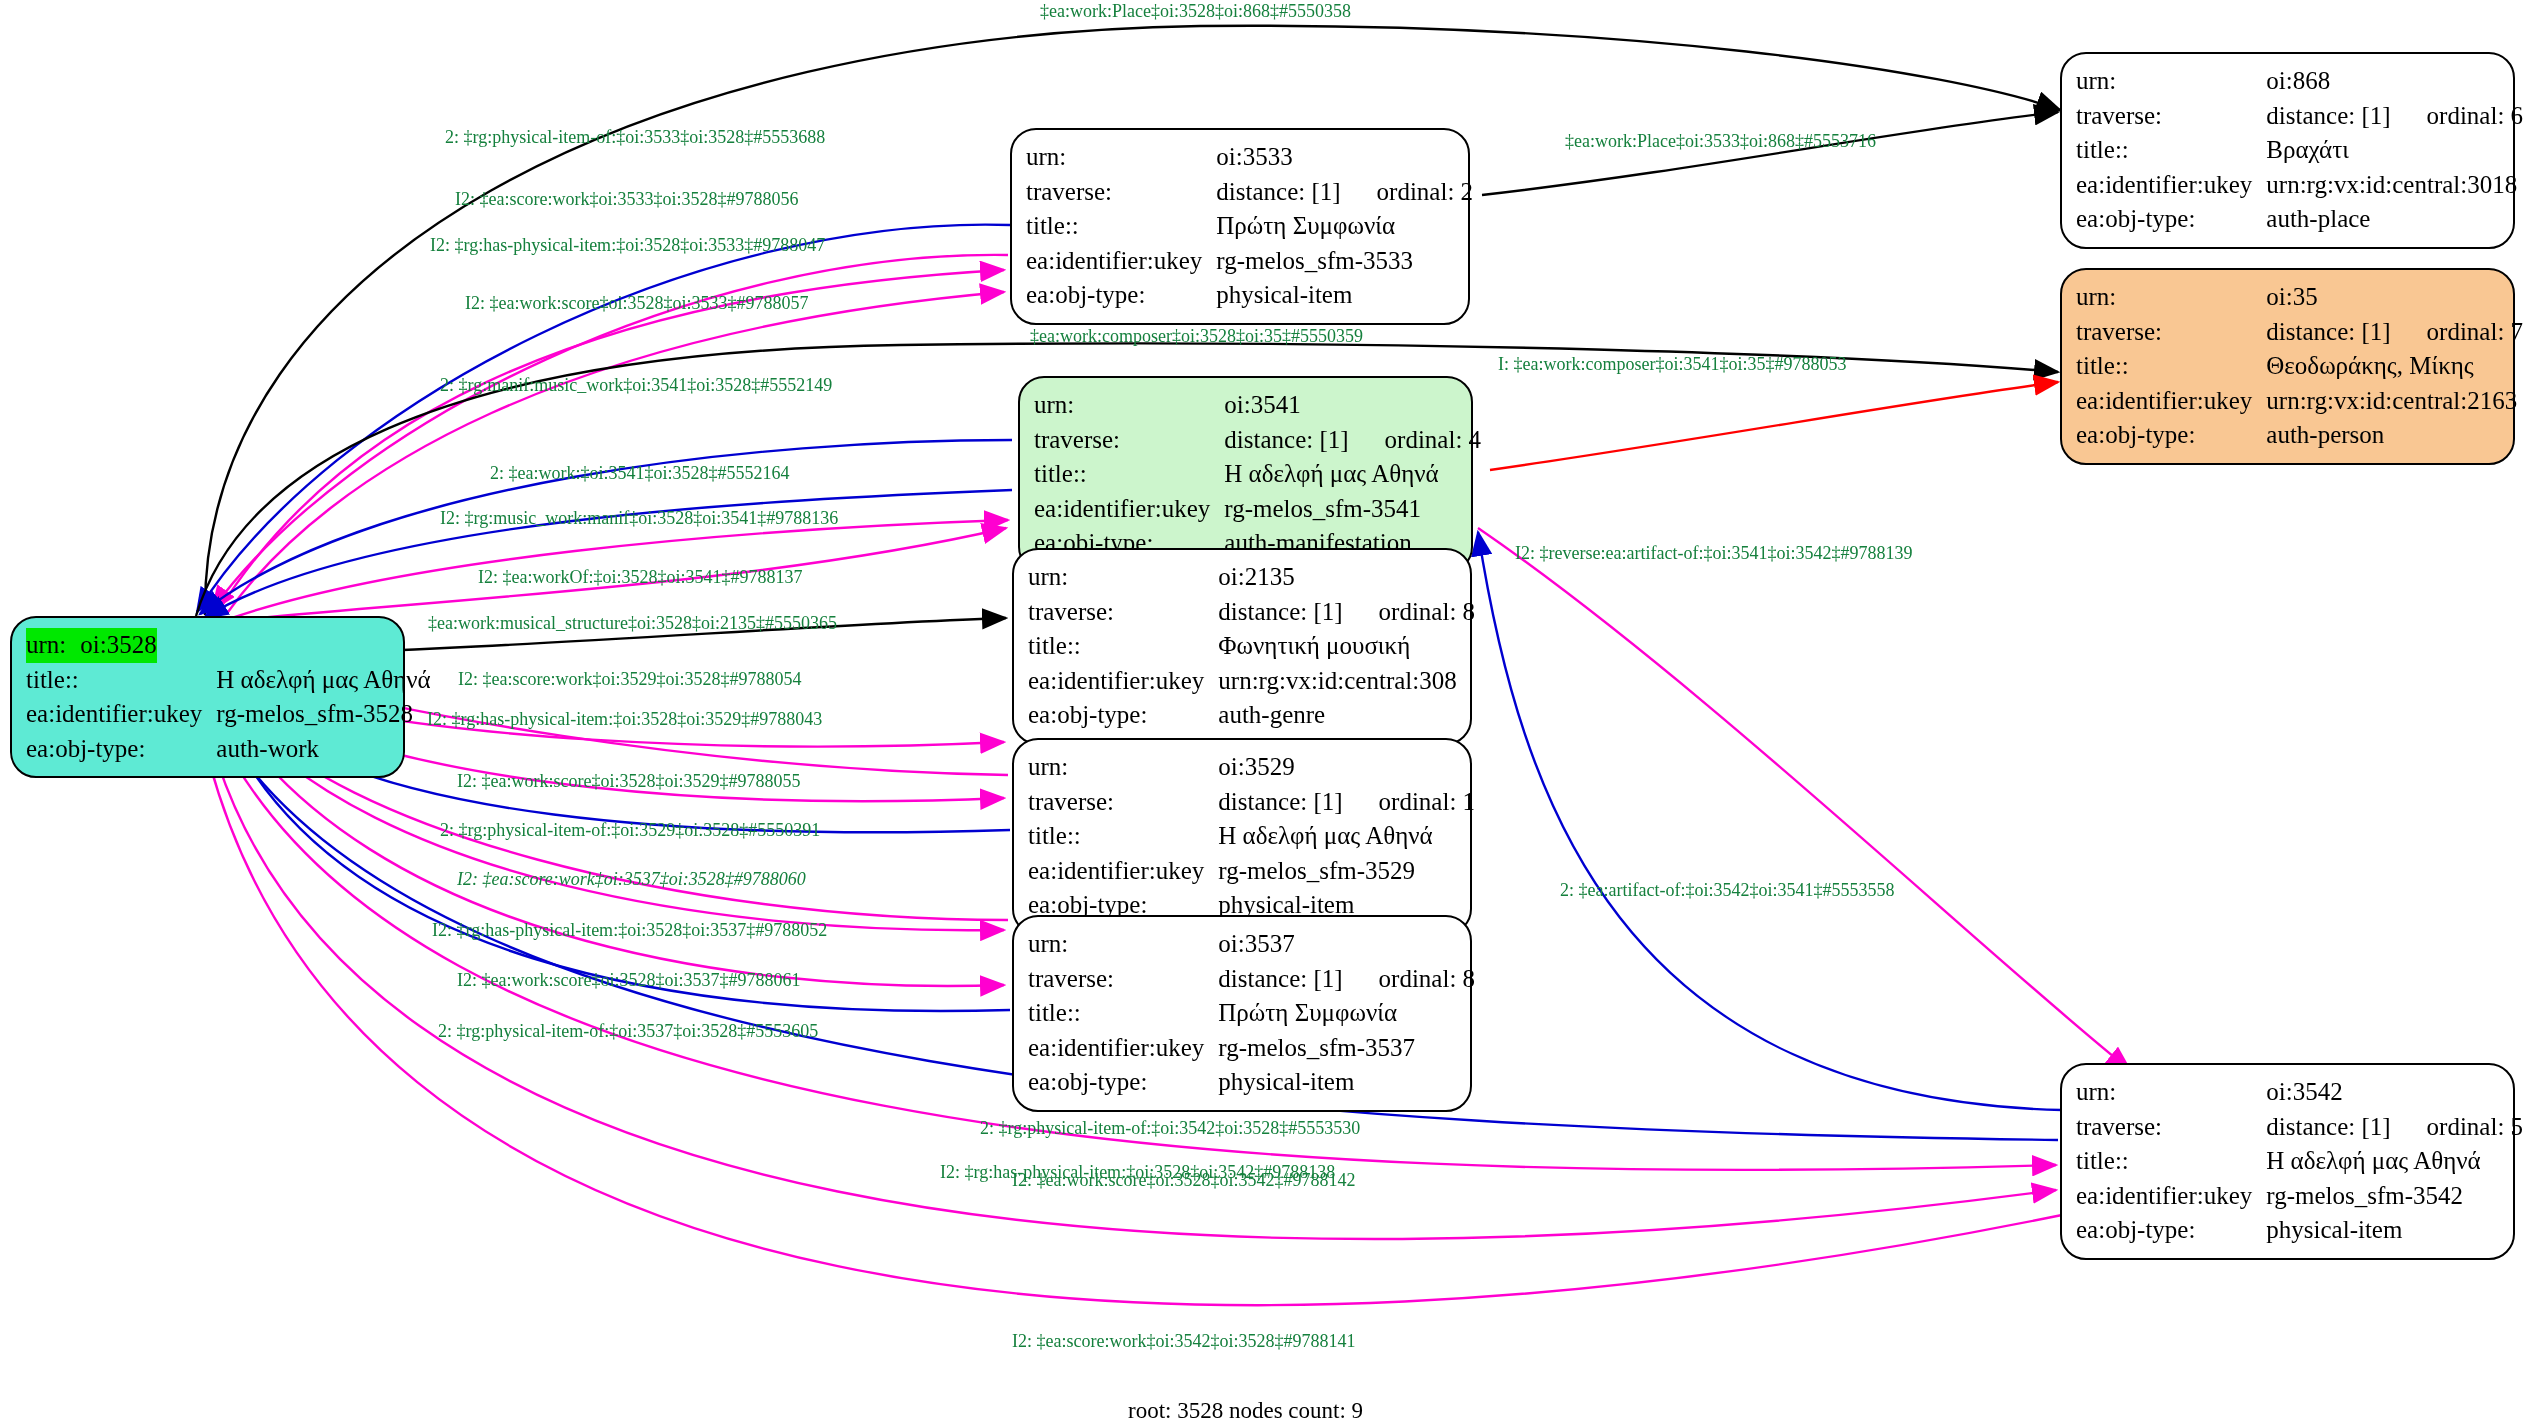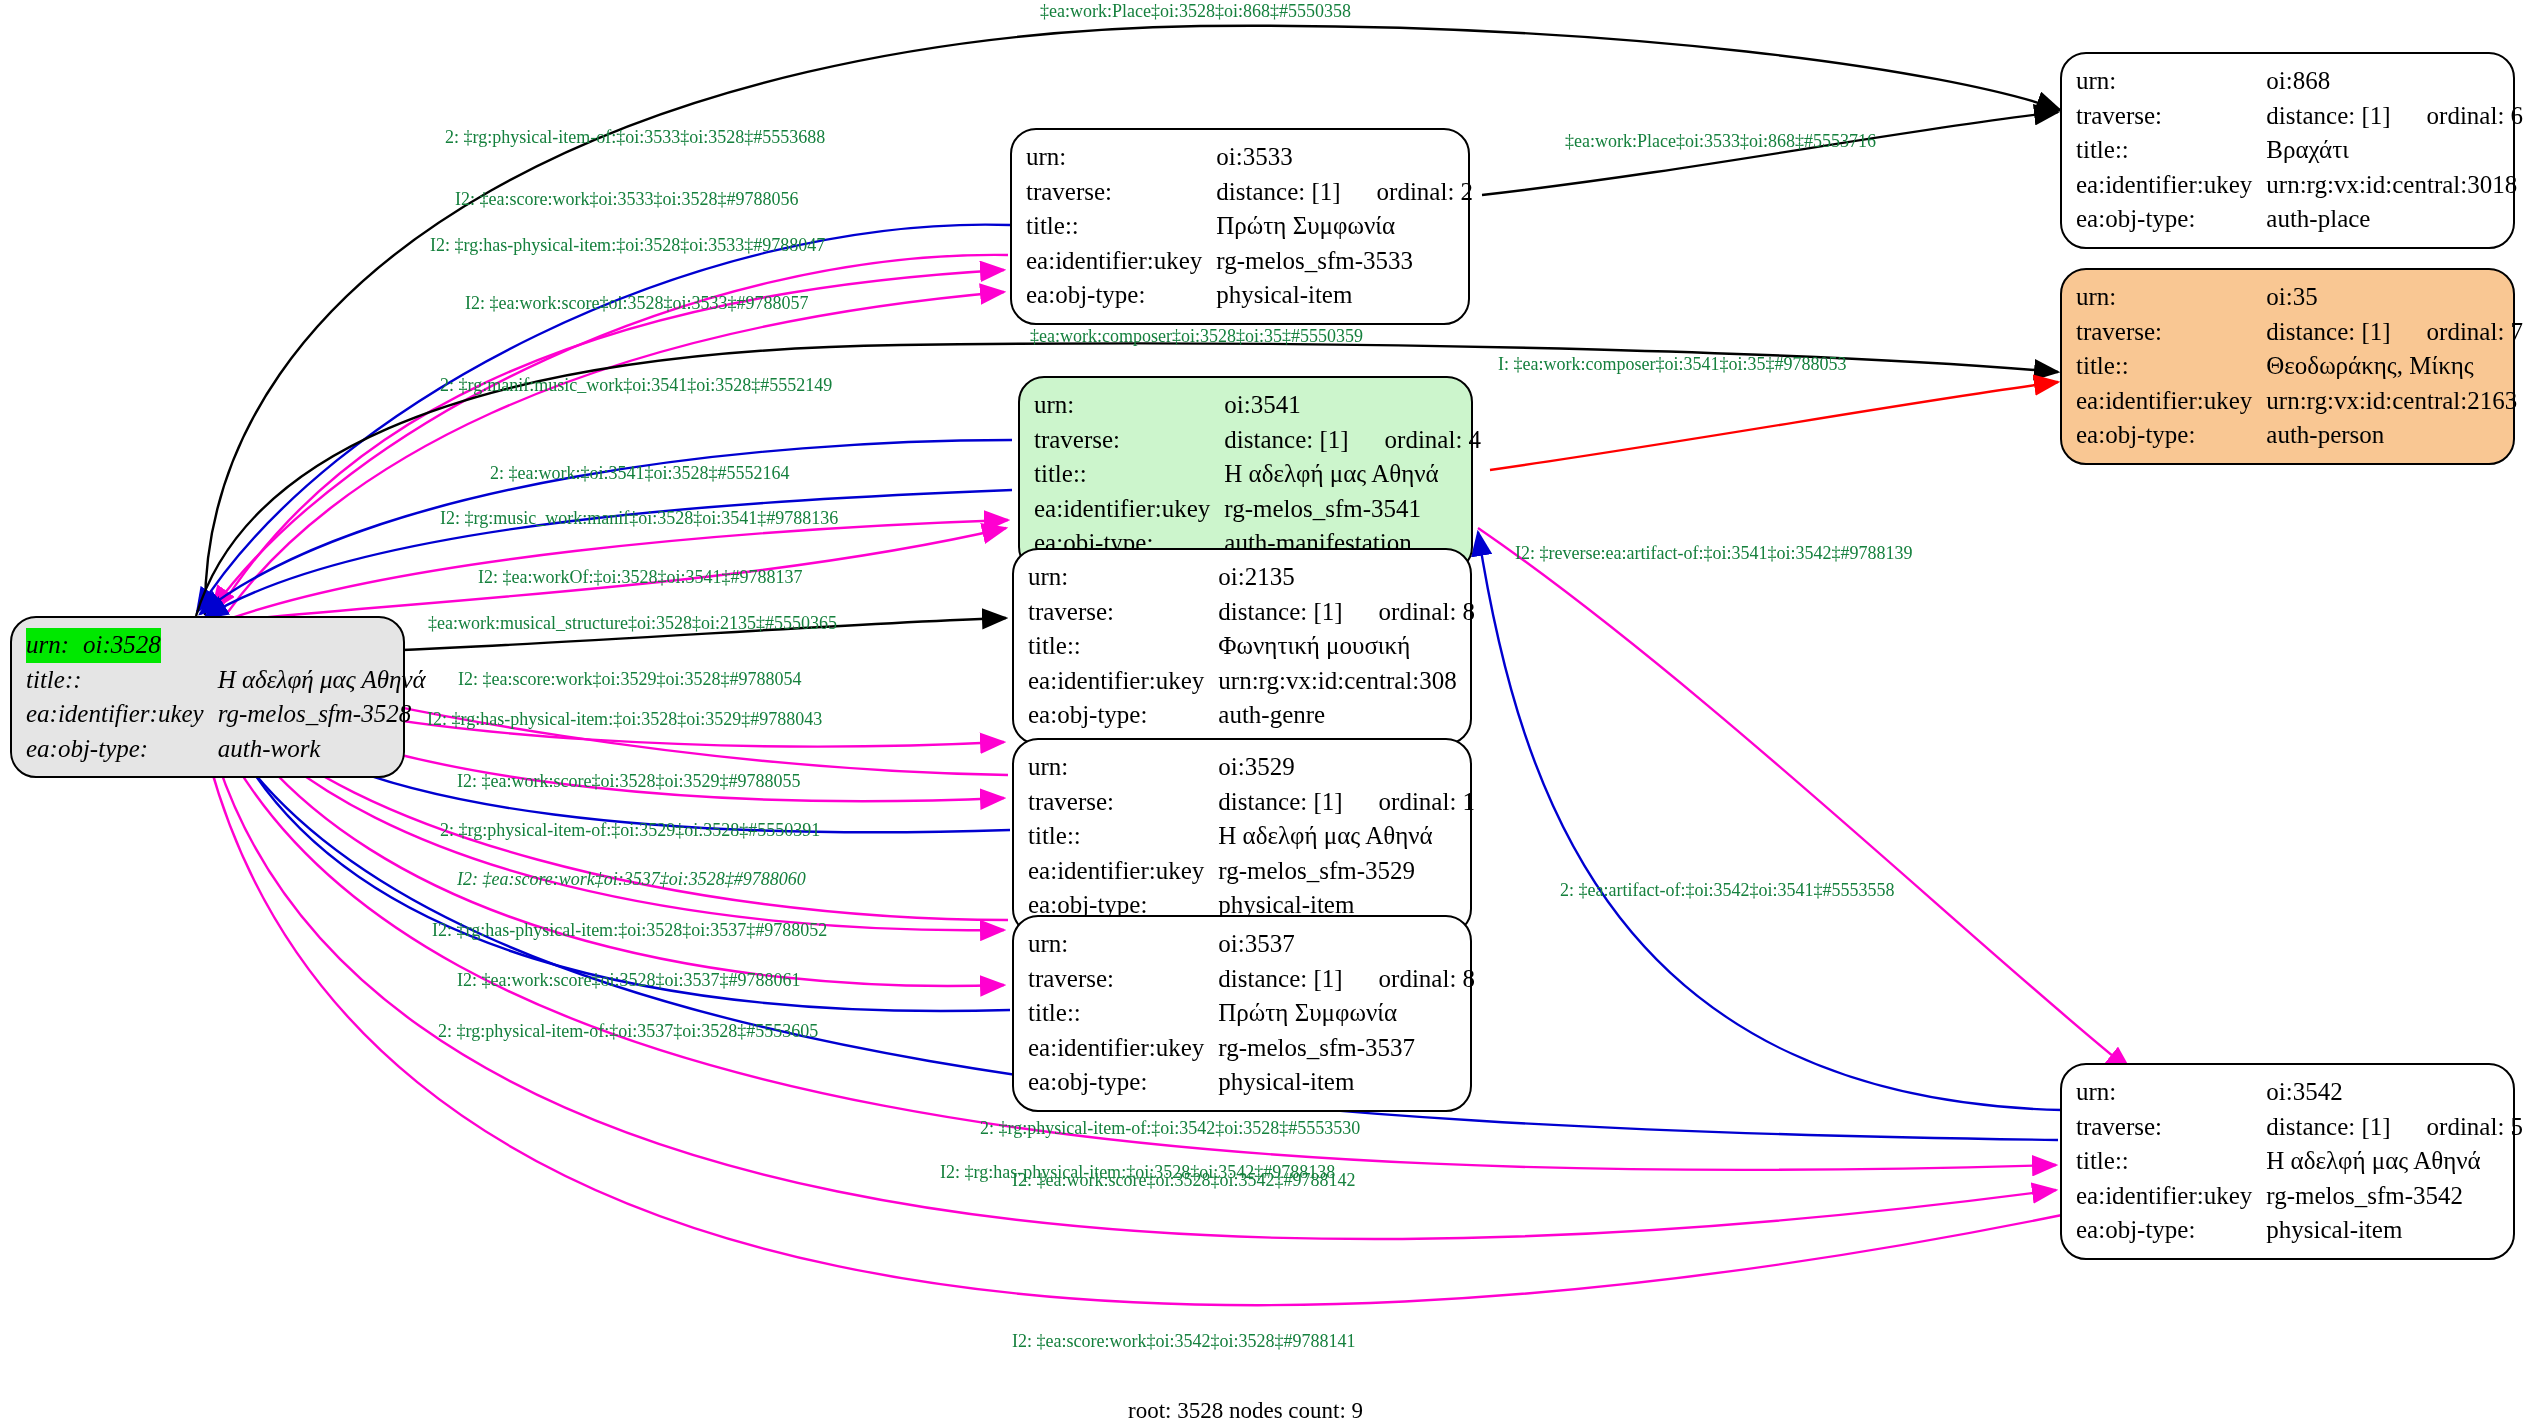--- a/index.html
+++ b/index.html
@@ -6,21 +6,21 @@
   body{font-family:"Liberation Serif","DejaVu Serif",serif;}
   #stage{position:relative;width:2527px;height:1427px;overflow:hidden;background:#fff;}
   svg.edges{position:absolute;left:0;top:0;width:2527px;height:1427px;pointer-events:none;}
   .node{position:absolute;box-sizing:border-box;border:2.2px solid #000;border-radius:26px;
         background:#fff;padding:10px 14px;}
   .node table{border-collapse:collapse;width:100%;}
   .node td{font-size:25px;line-height:1.30;padding:1px 0;white-space:nowrap;color:#000;}
   .node td.k{padding-right:14px;}
   .node td.v{}
   .ord{padding-left:36px;}
-  .node.magenta{background:#e5e5e5;border-color:#000;font-style:italic;}
+  .node.magenta{background:#5eead4;border-color:#000;}
   .node.green{background:#ccf5cc;border-color:#000;}
   .node.orange{background:#f9c793;border-color:#000;}
   .hl{background:#00e800;display:inline-block;}
   .node.magenta td.k.hl,.node.magenta td.v.hl{background:#00e800;}
   .elabel{position:absolute;font-size:18px;color:#15803d;white-space:nowrap;line-height:1;}
   .caption{position:absolute;font-size:23px;color:#000;white-space:nowrap;}
 </style>
 </head>
 <body>
 

